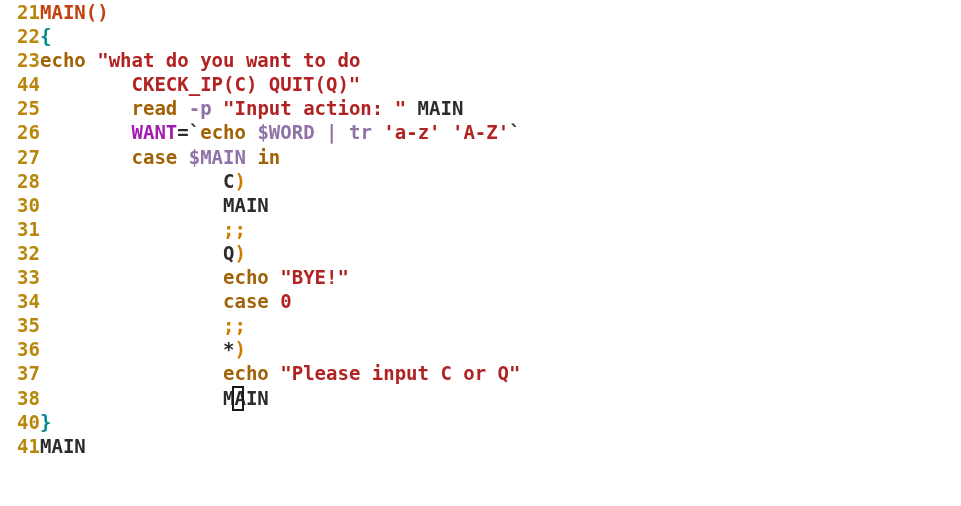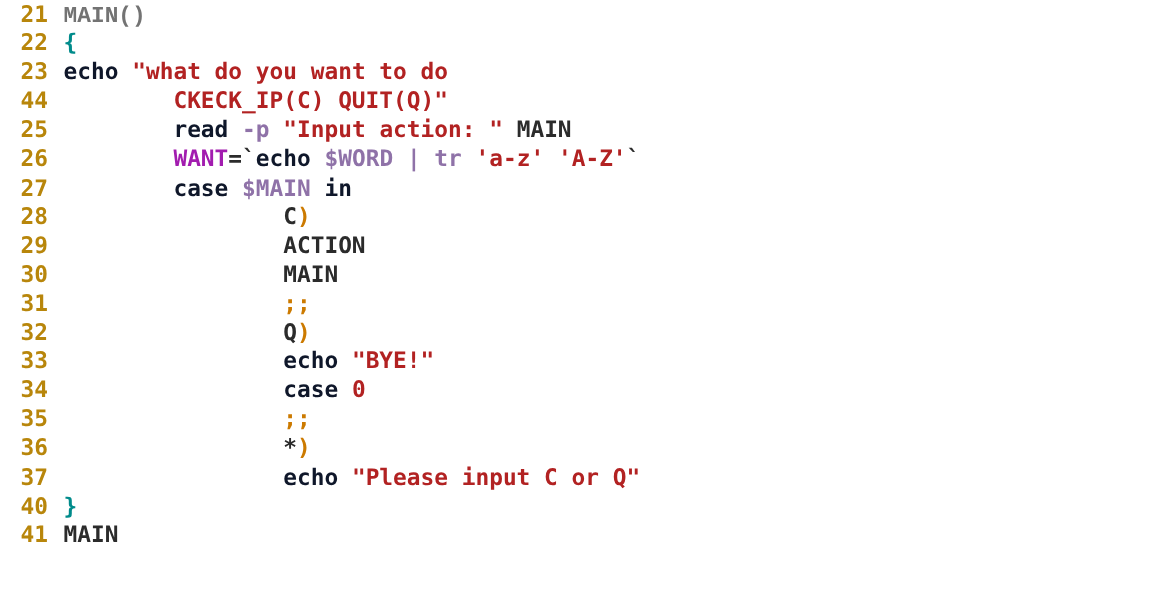--- a/index.html
+++ b/index.html
@@ -25,37 +25,37 @@
     line-height: 24.1px;
     white-space: pre;
     font-size: 19px;
     font-weight: bold;
     letter-spacing: 0px;
   }
   .lineno {
     display: inline-block;
     width: 34px;
     margin-left: 6px;
-    margin-right: 13px;
+    margin-right: 0;
     text-align: right;
     color: #b8860b;
     font-size: 19px;
     font-weight: bold;
     vertical-align: top;
   }
   .code {
     display: inline-block;
     vertical-align: top;
     white-space: pre;
   }
   
-  .t-func   { color: #737373; font-family: Liberation Mono, monospace; }
+  .t-func   { color: #c2410c; }
   .t-brace  { color: #008b8b; }
   .t-var    { color: #a21caf; }
-  .t-kw     { color: #0f172a; }
+  .t-kw     { color: #a16207; }
   .t-str    { color: #b22222; }
   .t-ident  { color: #2b2b2b; }
   .t-param  { color: #8f72a8; }
   .t-op     { color: #8f72a8; }
   .t-punc   { color: #cc7a00; }
   .t-plain  { color: #2b2b2b; }
   .t-num    { color: #b22222; }
   .t-tick   { color: #2b2b2b; }
 
   
@@ -75,25 +75,25 @@
 <div id="editor">
   <div id="lines-container">
       <div class="line"><span class="lineno">21</span><span class="code"><span class="t-func">MAIN()</span></span></div>
       <div class="line"><span class="lineno">22</span><span class="code"><span class="t-brace">{</span></span></div>
       <div class="line"><span class="lineno">23</span><span class="code"><span class="t-kw">echo</span><span class="t-plain"> </span><span class="t-str">"what do you want to do</span></span></div>
       <div class="line"><span class="lineno">44</span><span class="code"><span class="t-plain">        </span><span class="t-str">CKECK_IP(C) QUIT(Q)"</span></span></div>
       <div class="line"><span class="lineno">25</span><span class="code"><span class="t-plain">        </span><span class="t-kw">read</span><span class="t-plain"> </span><span class="t-param">-p</span><span class="t-plain"> </span><span class="t-str">"Input action: "</span><span class="t-plain"> </span><span class="t-ident">MAIN</span></span></div>
       <div class="line"><span class="lineno">26</span><span class="code"><span class="t-plain">        </span><span class="t-var">WANT</span><span class="t-ident">=</span><span class="t-tick">`</span><span class="t-kw">echo</span><span class="t-plain"> </span><span class="t-param">$WORD</span><span class="t-plain"> </span><span class="t-op">|</span><span class="t-plain"> </span><span class="t-op">tr</span><span class="t-plain"> </span><span class="t-str">'a-z'</span><span class="t-plain"> </span><span class="t-str">'A-Z'</span><span class="t-tick">`</span></span></div>
       <div class="line"><span class="lineno">27</span><span class="code"><span class="t-plain">        </span><span class="t-kw">case</span><span class="t-plain"> </span><span class="t-param">$MAIN</span><span class="t-plain"> </span><span class="t-kw">in</span></span></div>
       <div class="line"><span class="lineno">28</span><span class="code"><span class="t-plain">                </span><span class="t-ident">C</span><span class="t-punc">)</span></span></div>
-      <div class="line"><span class="lineno">29</span><span class="code"><span class="t-plain">                </span><span class="t-ident">ACTION</span></span></div>
       <div class="line"><span class="lineno">30</span><span class="code"><span class="t-plain">                </span><span class="t-ident">MAIN</span></span></div>
       <div class="line"><span class="lineno">31</span><span class="code"><span class="t-plain">                </span><span class="t-punc">;;</span></span></div>
       <div class="line"><span class="lineno">32</span><span class="code"><span class="t-plain">                </span><span class="t-ident">Q</span><span class="t-punc">)</span></span></div>
       <div class="line"><span class="lineno">33</span><span class="code"><span class="t-plain">                </span><span class="t-kw">echo</span><span class="t-plain"> </span><span class="t-str">"BYE!"</span></span></div>
       <div class="line"><span class="lineno">34</span><span class="code"><span class="t-plain">                </span><span class="t-kw">case</span><span class="t-plain"> </span><span class="t-num">0</span></span></div>
       <div class="line"><span class="lineno">35</span><span class="code"><span class="t-plain">                </span><span class="t-punc">;;</span></span></div>
       <div class="line"><span class="lineno">36</span><span class="code"><span class="t-plain">                </span><span class="t-ident">*</span><span class="t-punc">)</span></span></div>
       <div class="line"><span class="lineno">37</span><span class="code"><span class="t-plain">                </span><span class="t-kw">echo</span><span class="t-plain"> </span><span class="t-str">"Please input C or Q"</span></span></div>
+      <div class="line"><span class="lineno">38</span><span class="code"><span class="t-plain">                </span><span class="t-ident">MAIN</span></span><span class="cursor" style="left: 232px; width: 12px; height: 25px; border-color: rgb(26, 26, 26);"></span></div>
       <div class="line"><span class="lineno">40</span><span class="code"><span class="t-brace">}</span></span></div>
       <div class="line"><span class="lineno">41</span><span class="code"><span class="t-ident">MAIN</span></span></div>
     </div>
 </div>
 
 </body></html>

